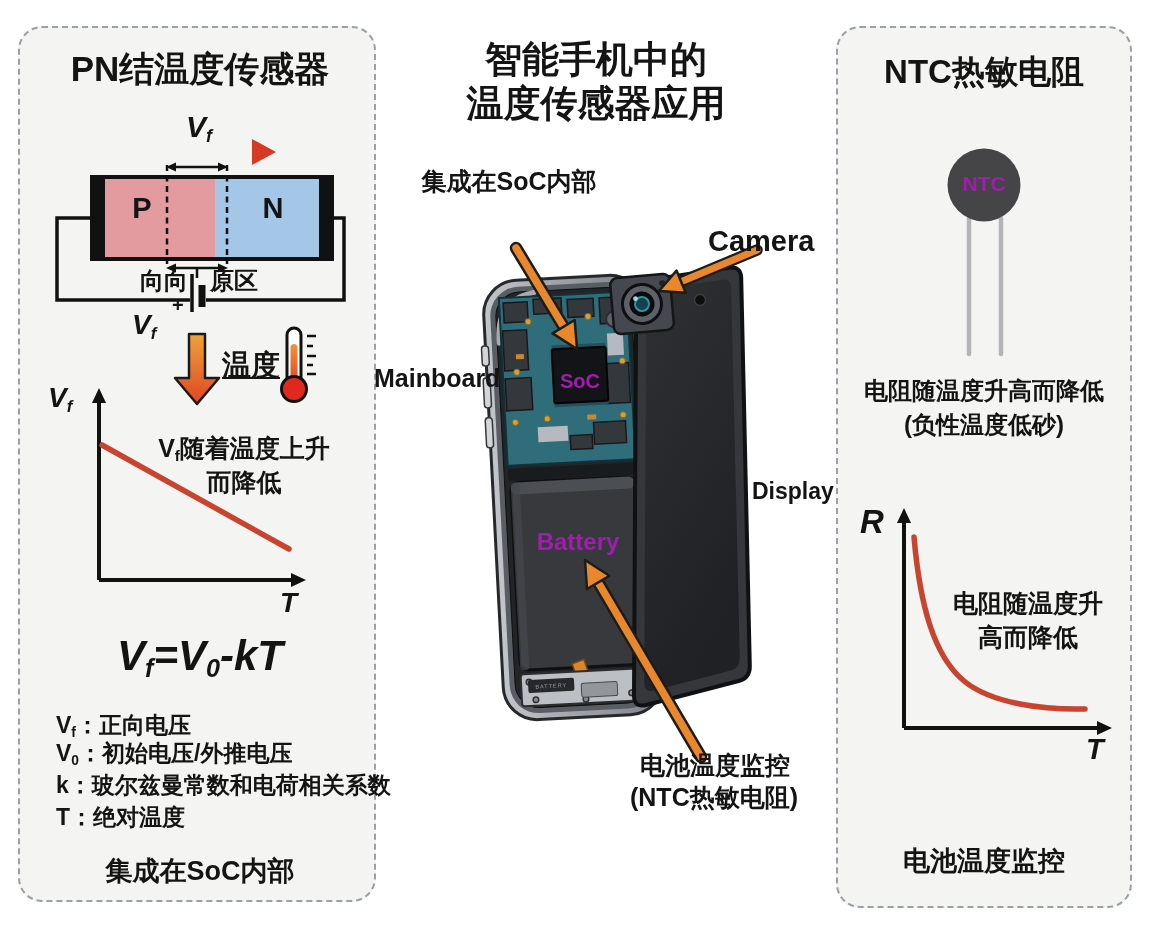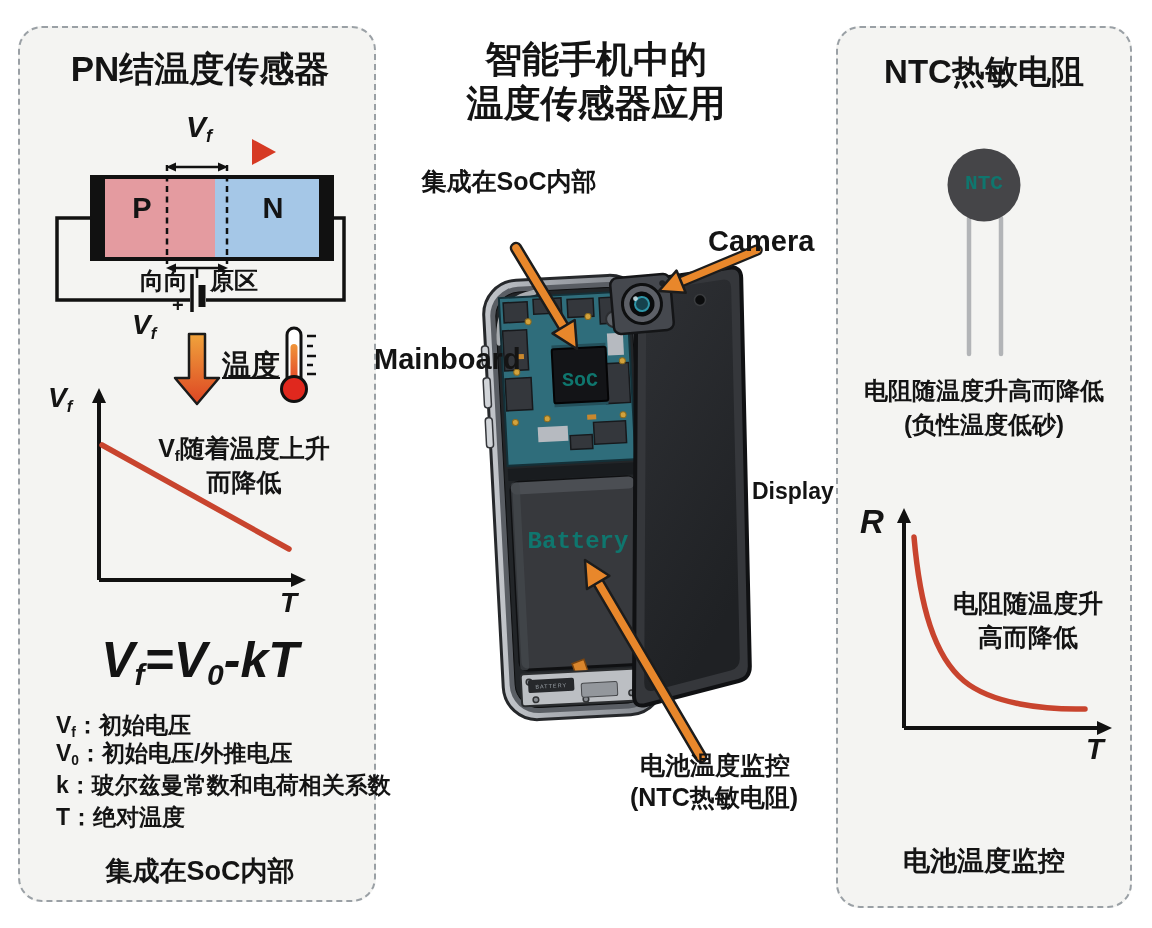--- a/index.html
+++ b/index.html
@@ -2,21 +2,21 @@
 <html><head>
 <meta charset="utf-8">
 <style>
   html,body{margin:0;padding:0;background:#ffffff;}
   #canvas{position:relative;width:1152px;height:928px;background:#ffffff;overflow:hidden;
           font-family:"Liberation Sans","DejaVu Sans",sans-serif;}
   .panel{position:absolute;background:#f4f4f2;border:2px dashed #9aa0a5;border-radius:24px;}
   .t{position:absolute;font-weight:bold;color:#141414;white-space:nowrap;line-height:1.1;}
   .c{transform:translateX(-50%);text-align:center;}
   .it{font-style:italic;text-align:center;}
-  .w{color:#0f766e;font-family:Liberation Mono, monospace;}
+  .w{color:#a21caf;}
   .sub{font-size:0.6em;vertical-align:-0.28em;font-weight:bold;}
   svg{position:absolute;left:0;top:0;display:block;}
 </style>
 </head>
 <body>
 
 <div id="canvas">
 
   <div class="panel" style="left:18px;top:26px;width:354px;height:872px;">
 
@@ -101,22 +101,22 @@
     <div class="t c" style="left:253px;top:165px;font-size:29px;">N</div>
     <div class="t c" style="left:144px;top:240px;font-size:24px;">向向</div>
     <div class="t c" style="left:214px;top:240px;font-size:24px;">原区</div>
     <div class="t" style="left:152px;top:266px;font-size:20px;">+</div>
     <div class="t it" style="left:112px;top:282px;font-size:28px;"><span>V</span><span class="sub">f</span></div>
     <div class="t" style="left:202px;top:322px;font-size:29px;text-decoration:underline;">温度</div>
     <div class="t it" style="left:28px;top:355px;font-size:28px;"><span>V</span><span class="sub">f</span></div>
     <div class="t c" style="left:224px;top:407px;font-size:25px;"><span>V</span><span class="sub">f</span><span>随着温度上升</span></div>
     <div class="t c" style="left:224px;top:441px;font-size:25px;">而降低</div>
     <div class="t it" style="left:260px;top:560px;font-size:28px;">T</div>
-    <div class="t c it" style="left:180px;top:605px;font-size:50px;"><span>V</span><span class="sub">f</span><span>=V</span><span class="sub">0</span><span>-kT</span></div>
-    <div class="t" style="left:36px;top:685px;font-size:23px;"><span>V</span><span class="sub">f</span><span>：初始电压</span></div>
+    <div class="t c it" style="left:180px;top:605px;font-size:42px;"><span>V</span><span class="sub">f</span><span>=V</span><span class="sub">0</span><span>-kT</span></div>
+    <div class="t" style="left:36px;top:685px;font-size:23px;"><span>V</span><span class="sub">f</span><span>：正向电压</span></div>
     <div class="t" style="left:36px;top:713px;font-size:23px;"><span>V</span><span class="sub">0</span><span>：初始电压/外推电压</span></div>
     <div class="t" style="left:36px;top:745px;font-size:23px;text-align:center;"><span>k</span><span class="sub"></span><span>：玻尔兹曼常数和电荷相关系数</span></div>
     <div class="t" style="left:36px;top:777px;font-size:23px;"><span>T</span><span class="sub"></span><span>：绝对温度</span></div>
     <div class="t c" style="left:180px;top:829px;font-size:27px;">集成在SoC内部</div>
   </div>
 
   <div class="panel" style="left:836px;top:26px;width:292px;height:878px;">
 
     <svg width="292" height="878" viewBox="0 0 292 878">
 
@@ -262,20 +262,20 @@
         <line x1="331" y1="517" x2="228.2" y2="342.4" stroke="#E8872B" stroke-width="7.5" stroke-linecap="round"></line>
         <polygon points="215,320 239.4,335.8 217,349" fill="#E8872B" stroke="#1C1C1C" stroke-width="2.5" stroke-linejoin="round"></polygon>
       </g>
     </g>
   </svg>
 
   <div class="t c" style="left:596px;top:40px;font-size:37px;">智能手机中的</div>
   <div class="t c" style="left:596px;top:84px;font-size:37px;">温度传感器应用</div>
   <div class="t c" style="left:509px;top:168px;font-size:25px;">集成在SoC内部</div>
   <div class="t" style="left:708px;top:226px;font-size:29px;">Camera</div>
-  <div class="t" style="left:374px;top:344px;font-size:29px;">Mainboard</div>
+  <div class="t" style="left:374px;top:365px;font-size:25px;">Mainboard</div>
   <div class="t" style="left:752px;top:479px;font-size:23px;">Display</div>
   <div class="t c w" style="left:580px;top:370px;font-size:20px;">SoC</div>
   <div class="t c w" style="left:578px;top:529px;font-size:24px;">Battery</div>
   <div class="t c" style="left:715px;top:752px;font-size:25px;">电池温度监控</div>
   <div class="t c" style="left:714px;top:784px;font-size:25px;">(NTC热敏电阻)</div>
 
 </div>
 
 </body></html>

